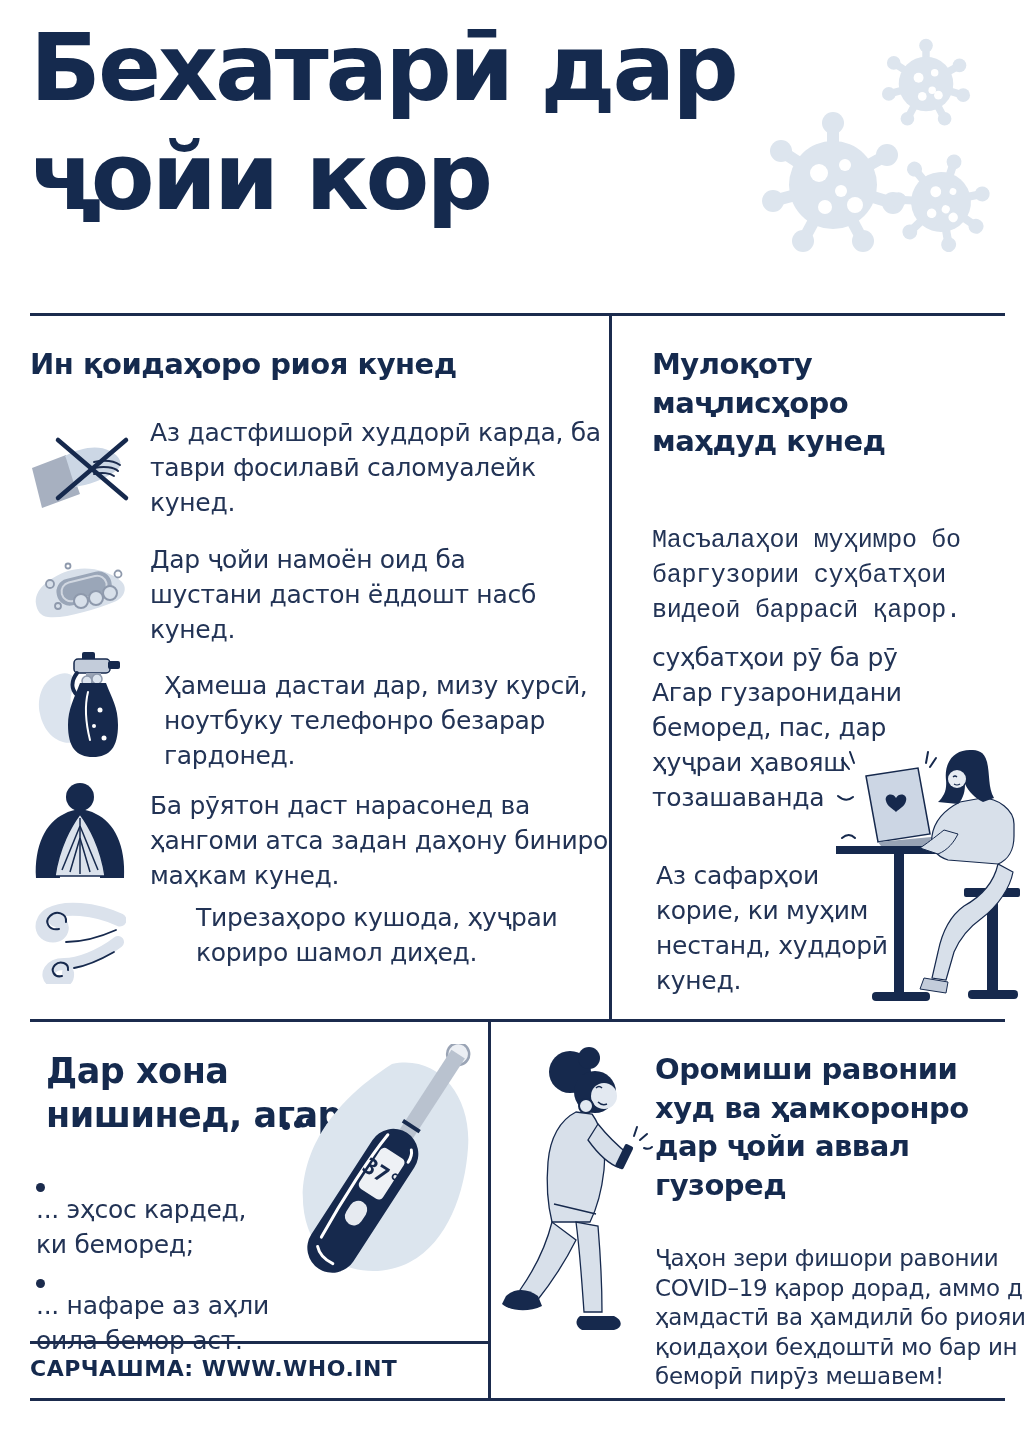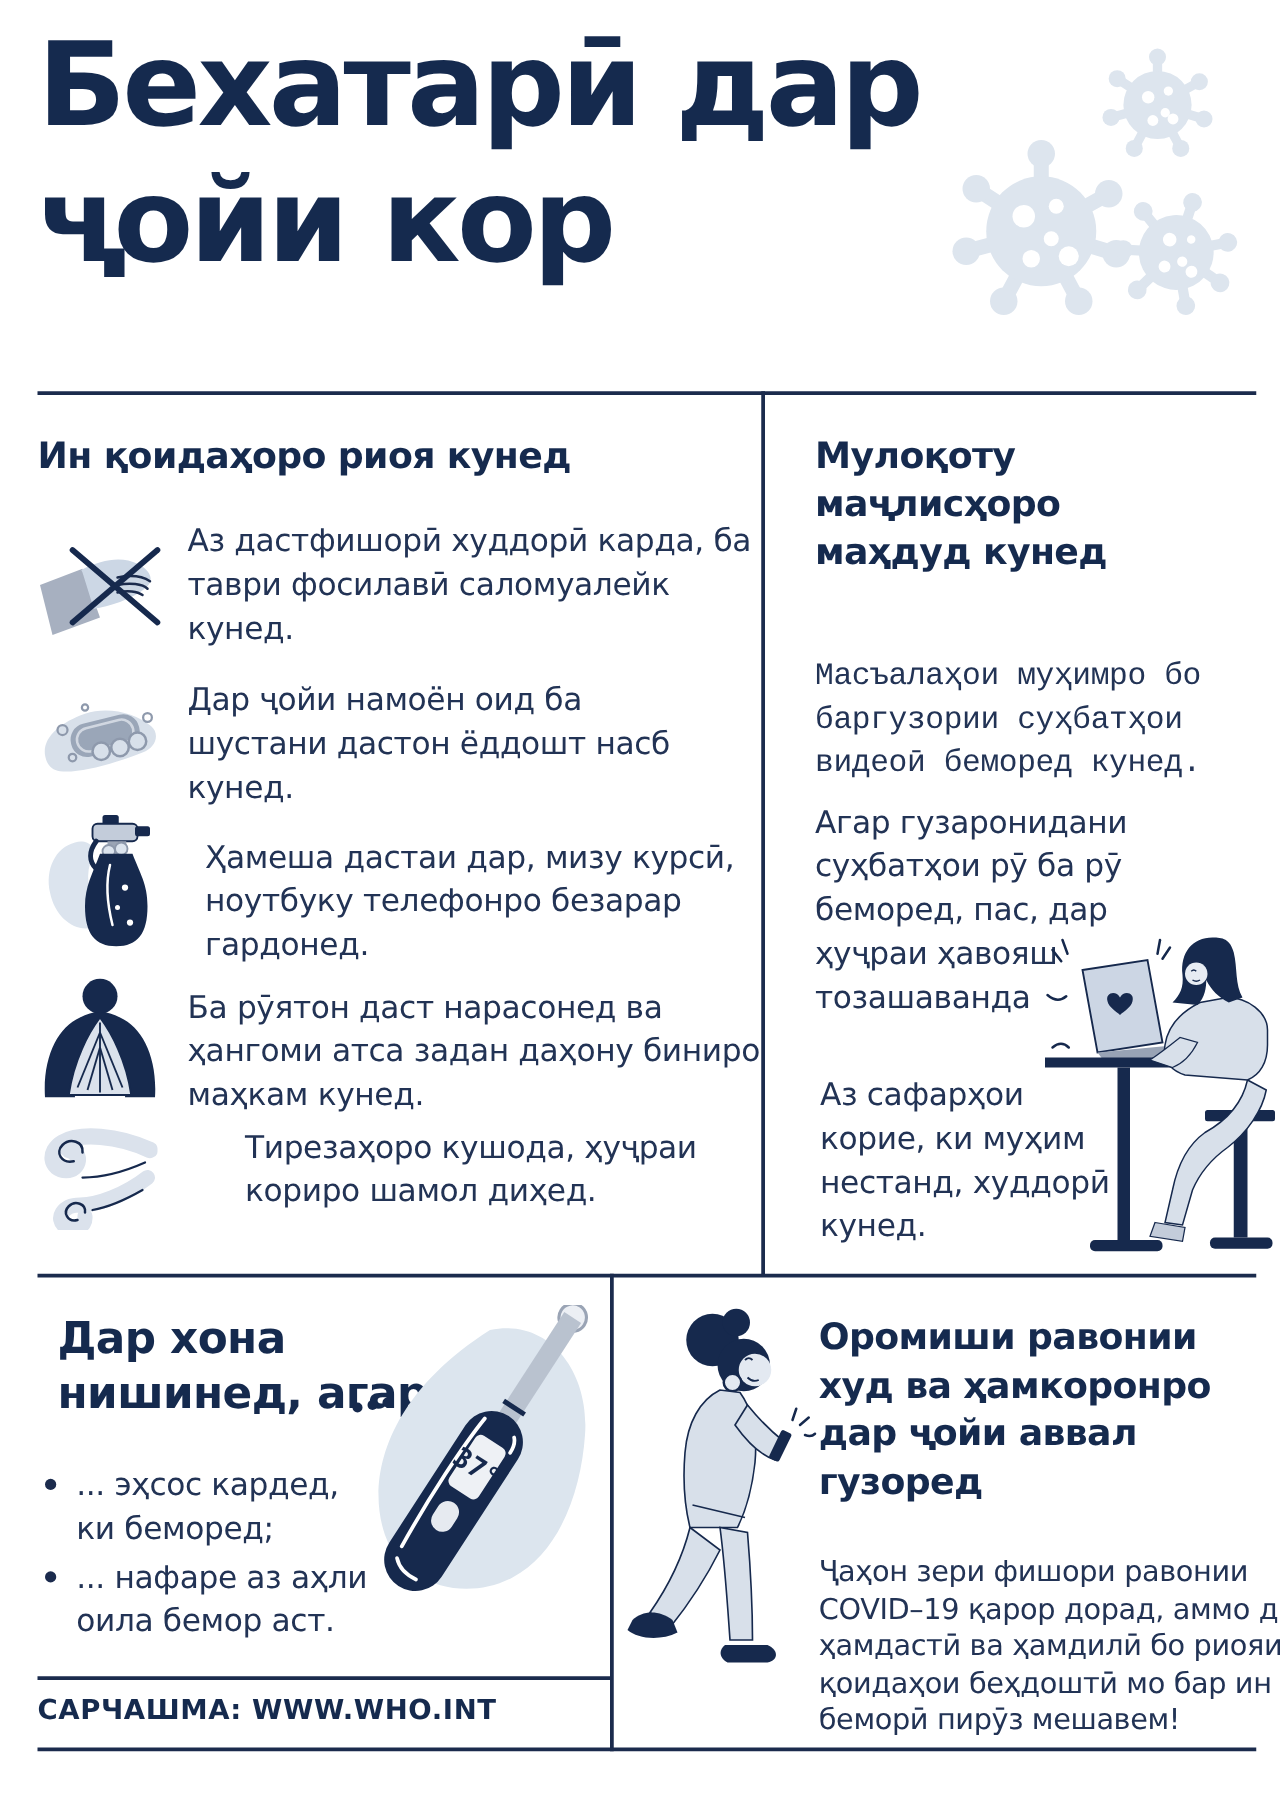--- a/index.html
+++ b/index.html
@@ -19,21 +19,21 @@
   .hline{background:#1b2b4d;height:3px;}
   .vline{background:#1b2b4d;width:3px;}
   
   .sec-head{font-size:29px;font-weight:700;color:#152a4e;line-height:1.33;letter-spacing:-0.5px;}
   .big-head{font-size:35px;font-weight:700;color:#152a4e;line-height:1.26;letter-spacing:-0.5px;}
   
   .body-txt{font-size:25px;line-height:35px;color:#223355;letter-spacing:-0.3px;}
   .body-sm{font-size:23px;line-height:29.5px;color:#223355;letter-spacing:-0.3px;}
   .ln{white-space:nowrap;}
   
-  .bullet-row{display:flex;align-items:flex-start;margin-bottom:4px;}
+  .bullet-row{display:flex;align-items:flex-start;margin-bottom:4px;flex-direction:column;}
   .dot{width:9px;height:9px;border-radius:50%;background:#1b2b4d;margin:13px 16px 0 0;flex:0 0 auto;}
   
   .src{font-size:22px;font-weight:700;color:#152a4e;letter-spacing:0.5px;}
 </style>
 </head>
 <body>
 
 <div class="abs title">
   <div class="ln">Бехатарӣ дар</div>
   <div class="ln">ҷойи кор</div>
@@ -229,26 +229,26 @@
 
 <div class="abs sec-head" style="left:652px;top:345px;">
   <div class="ln">Мулоқоту</div>
   <div class="ln">маҷлисҳоро</div>
   <div class="ln">маҳдуд кунед</div>
 </div>
 
 <div class="abs body-txt" style="left:652px;top:523px;font-family:Liberation Mono, monospace;">
   <div class="ln">Масъалаҳои муҳимро бо</div>
   <div class="ln">баргузории суҳбатҳои</div>
-  <div class="ln">видеоӣ беморед кунед.</div>
+  <div class="ln">видеоӣ баррасӣ қарор.</div>
 </div>
 
 <div class="abs body-txt" style="left:652px;top:640px;">
+  <div class="ln">суҳбатҳои рӯ ба рӯ</div>
   <div class="ln">Агар гузаронидани</div>
-  <div class="ln">суҳбатҳои рӯ ба рӯ</div>
   <div class="ln">беморед, пас, дар</div>
   <div class="ln">ҳуҷраи ҳавояш</div>
   <div class="ln">тозашаванда</div>
 </div>
 
 <div class="abs body-txt" style="left:656px;top:858px;">
   <div class="ln">Аз сафарҳои</div>
   <div class="ln">корие, ки муҳим</div>
   <div class="ln">нестанд, худдорӣ</div>
   <div class="ln">кунед.</div>

